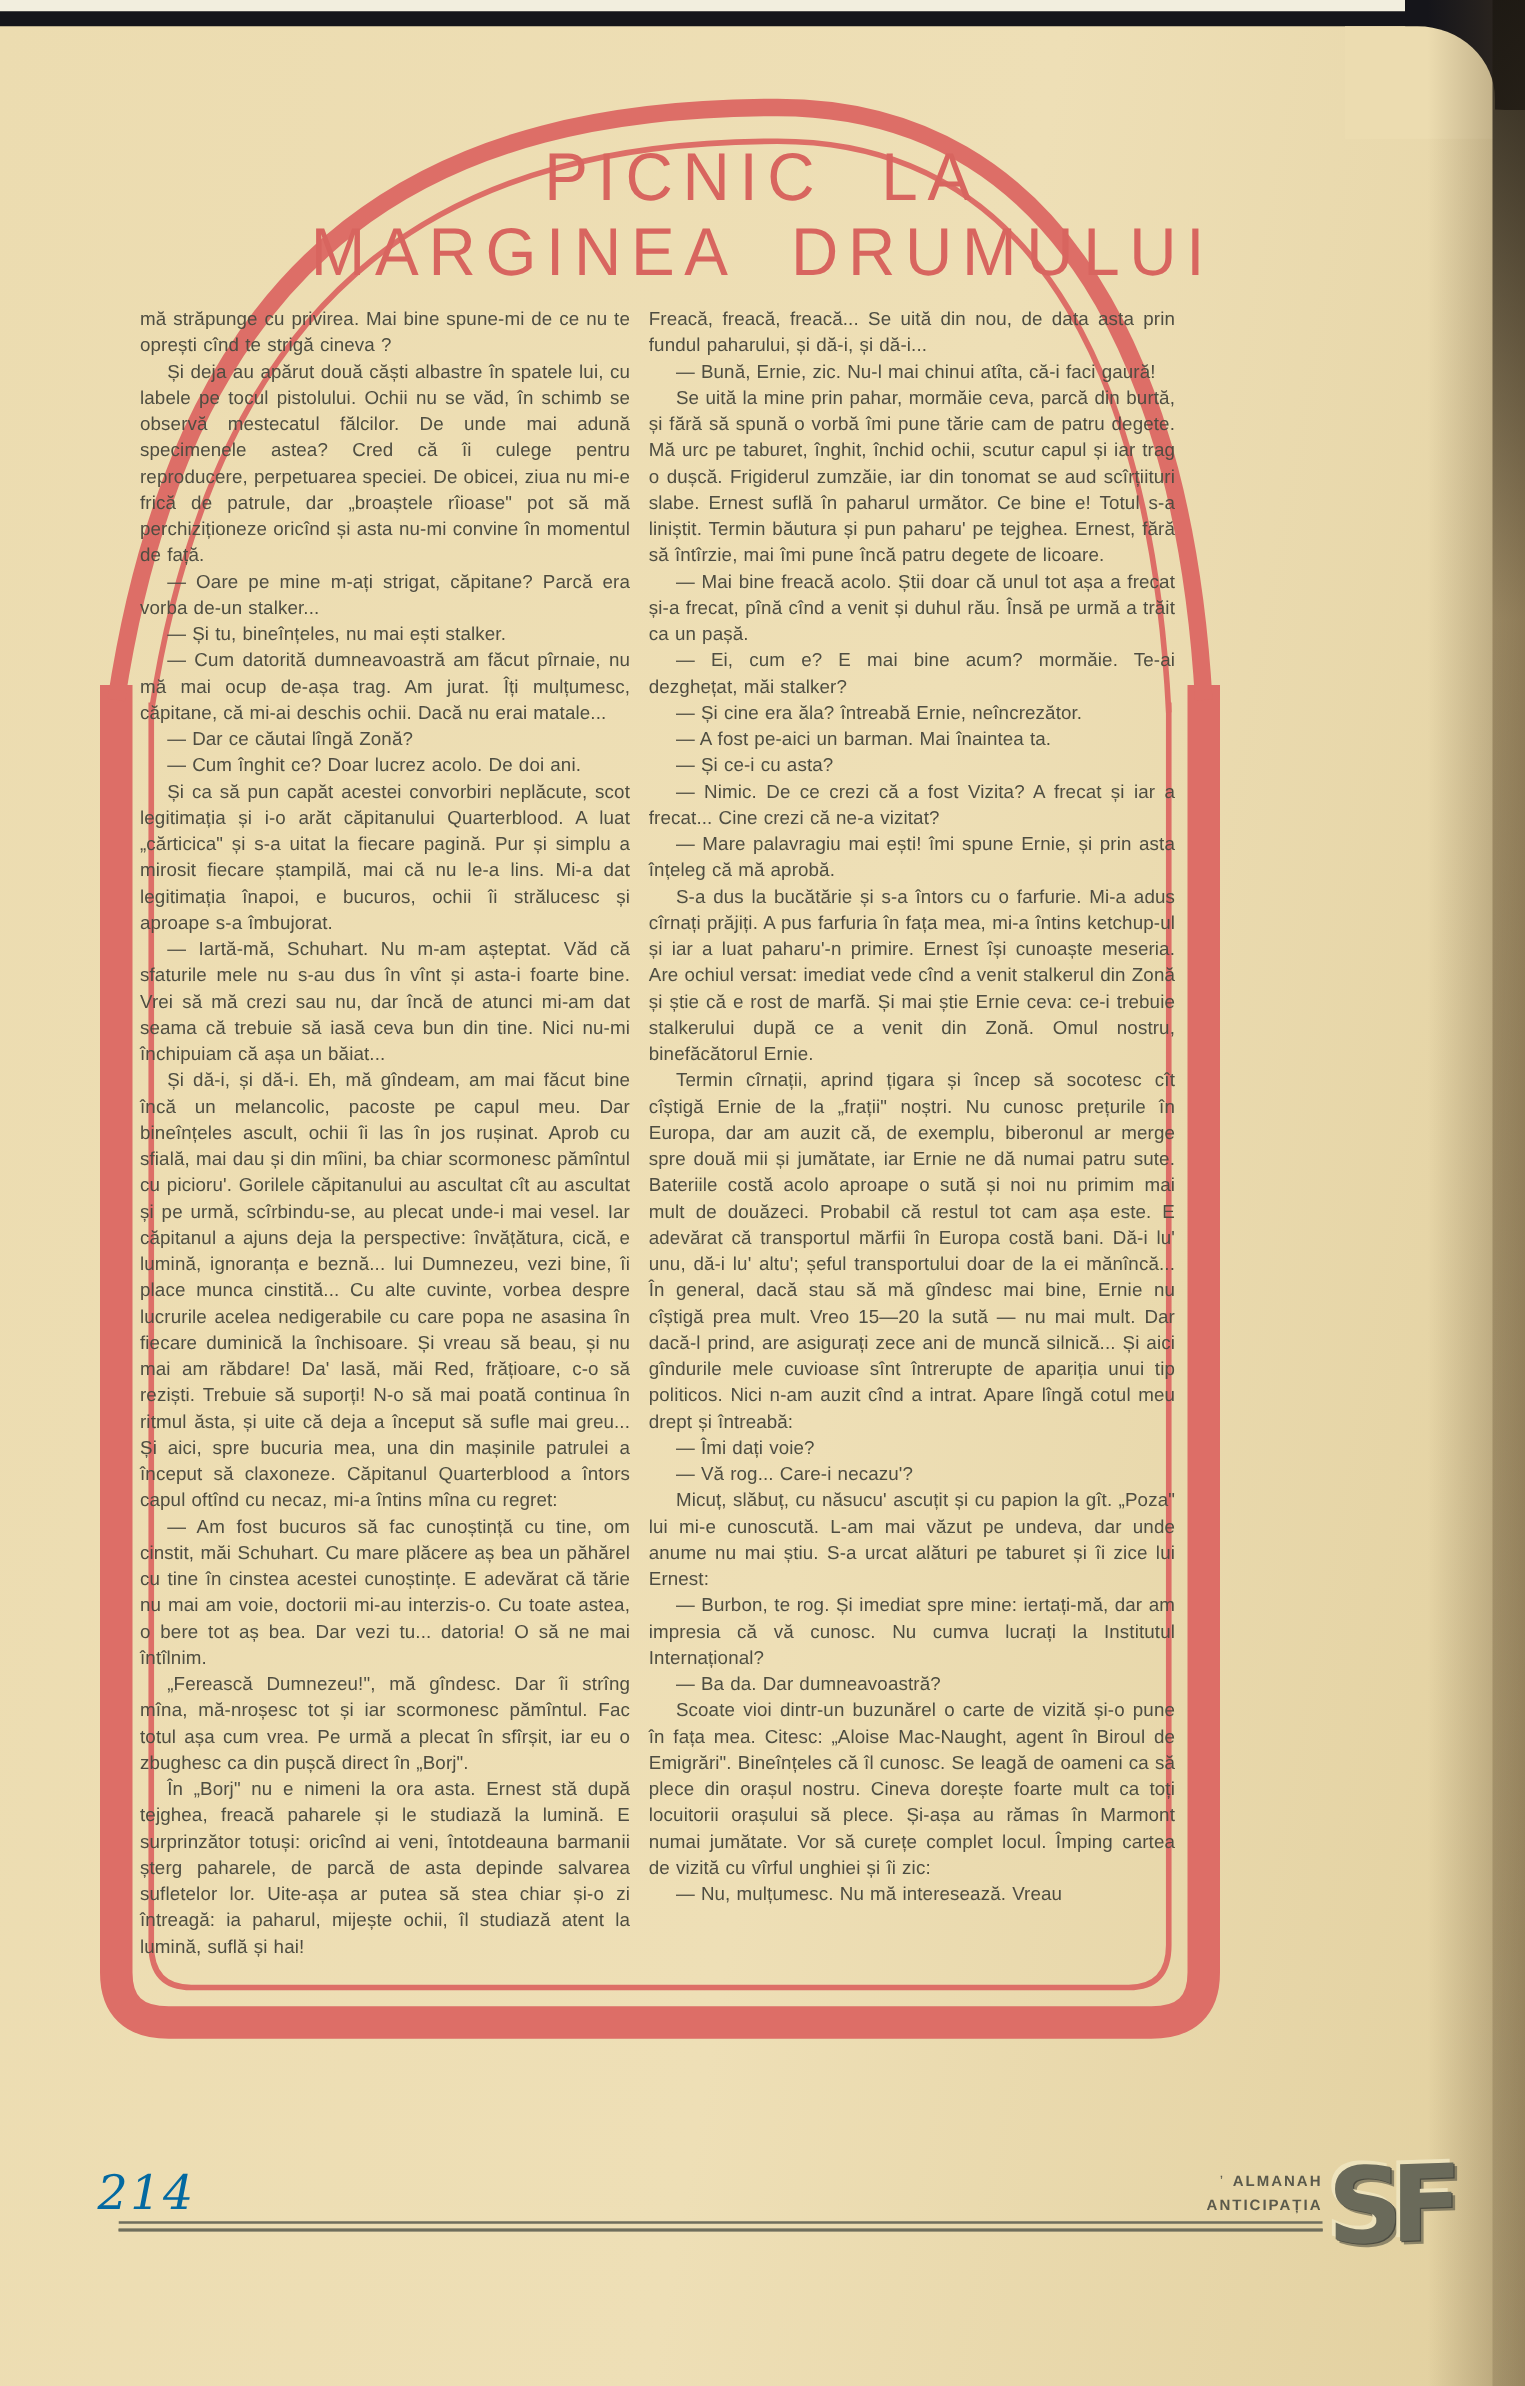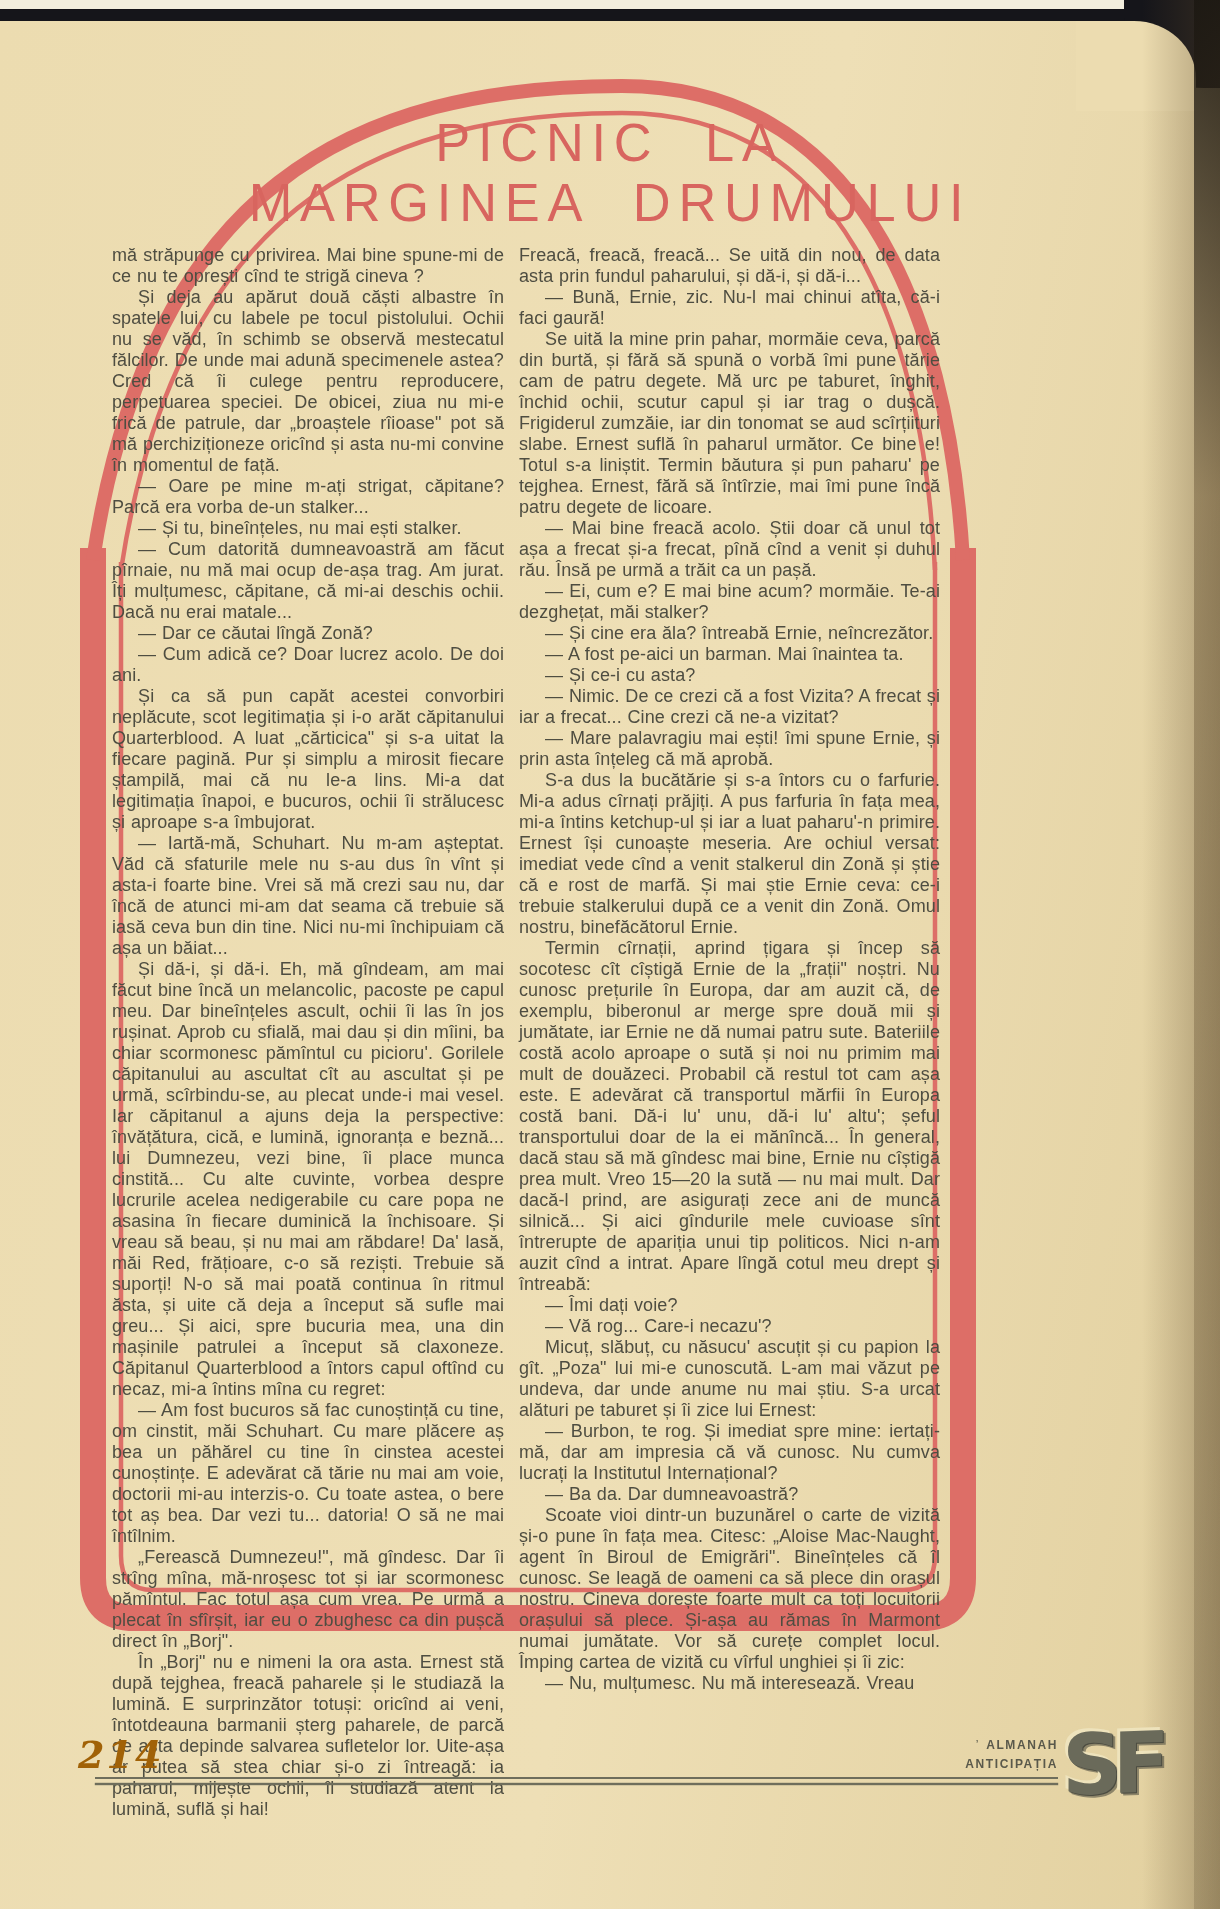--- a/index.html
+++ b/index.html
@@ -21,30 +21,30 @@
     background:linear-gradient(to bottom,rgba(28,24,18,0.88),rgba(95,75,45,0.40) 26%,rgba(95,75,45,0.28) 72%,rgba(70,55,30,0.18));}
   
   .frame-svg{position:absolute;left:0;top:0;pointer-events:none;}
   
   .title{
     position:absolute;left:160px;top:112px;width:900px;text-align:center;
     color:#d8655f;font-size:54px;line-height:60px;font-weight:400;
     letter-spacing:8px;word-spacing:24px;transform:scaleX(0.97);
   }
   
-  .col{position:absolute;top:245px;font-size:18px;line-height:21px;color:#4e4d41;
+  .col{position:absolute;top:245px;font-size:15px;line-height:21px;color:#4e4d41;
     text-align:justify;word-spacing:0.6px;letter-spacing:0.1px;}
   .col-left{left:112px;width:392px;}
   .col-right{left:519px;width:421px;}
   .para{margin:0;text-indent:1.45em;}
   .para.noindent{text-indent:0;}
   
   .page-number{position:absolute;left:78px;top:1732px;
-    font-family:"DejaVu Serif",serif;font-style:italic;font-weight:bold;
-    font-size:38px;color:#a16207;letter-spacing:2px;text-align:center;}
+    font-family:"DejaVu Serif",serif;font-style:italic;font-weight:normal;
+    font-size:38px;color:#0369a1;letter-spacing:2px;text-align:center;}
   .rule{position:absolute;left:95px;width:963px;height:2px;background:#6f6e5c;}
   .rule.r1{top:1777px;}
   .rule.r2{top:1783px;box-shadow:0 0 0 0.2px #6f6e5c;}
   .publication{position:absolute;left:700px;top:1736px;width:358px;text-align:right;
     font-size:12px;line-height:19px;font-weight:bold;letter-spacing:1.6px;color:#5a594b;}
   .publication .tick{font-weight:normal;margin-right:6px;}
   .sf-logo{position:absolute;left:1062px;top:1722px;
     font-family:"DejaVu Sans",sans-serif;font-weight:900;font-size:84px;line-height:84px;
     color:#6a6a5a;letter-spacing:-10px;transform:rotate(-2deg) skewX(-2deg);
     text-shadow:-3px -3px 0 rgba(238,228,190,0.95),3px 3px 0 rgba(70,70,58,0.55),1px 1px 0 #55554a;}
@@ -74,21 +74,21 @@
   <div>MARGINEA DRUMULUI</div>
 </div>
 
 <div class="col col-left" id="col-left">
     <p class="para noindent">mă străpunge cu privirea. Mai bine spune-mi de ce nu te oprești cînd te strigă cineva ?</p>
     <p class="para">Și deja au apărut două căști albastre în spatele lui, cu labele pe tocul pistolului. Ochii nu se văd, în schimb se observă mestecatul fălcilor. De unde mai adună specimenele astea? Cred că îi culege pentru reproducere, perpetuarea speciei. De obicei, ziua nu mi-e frică de patrule, dar „broaștele rîioase" pot să mă perchiziționeze oricînd și asta nu-mi convine în momentul de față.</p>
     <p class="para">— Oare pe mine m-ați strigat, căpitane? Parcă era vorba de-un stalker...</p>
     <p class="para">— Și tu, bineînțeles, nu mai ești stalker.</p>
     <p class="para">— Cum datorită dumneavoastră am făcut pîrnaie, nu mă mai ocup de-așa trag. Am jurat. Îți mulțumesc, căpitane, că mi-ai deschis ochii. Dacă nu erai matale...</p>
     <p class="para">— Dar ce căutai lîngă Zonă?</p>
-    <p class="para">— Cum adică ce? Doar lucrez acolo. De doi ani.</p>
+    <p class="para">— Cum înghit ce? Doar lucrez acolo. De doi ani.</p>
     <p class="para">Și ca să pun capăt acestei convorbiri neplăcute, scot legitimația și i-o arăt căpitanului Quarterblood. A luat „cărticica" și s-a uitat la fiecare pagină. Pur și simplu a mirosit fiecare ștampilă, mai că nu le-a lins. Mi-a dat legitimația înapoi, e bucuros, ochii îi strălucesc și aproape s-a îmbujorat.</p>
     <p class="para">— Iartă-mă, Schuhart. Nu m-am așteptat. Văd că sfaturile mele nu s-au dus în vînt și asta-i foarte bine. Vrei să mă crezi sau nu, dar încă de atunci mi-am dat seama că trebuie să iasă ceva bun din tine. Nici nu-mi închipuiam că așa un băiat...</p>
     <p class="para">Și dă-i, și dă-i. Eh, mă gîndeam, am mai făcut bine încă un melancolic, pacoste pe capul meu. Dar bineînțeles ascult, ochii îi las în jos rușinat. Aprob cu sfială, mai dau și din mîini, ba chiar scormonesc pămîntul cu picioru'. Gorilele căpitanului au ascultat cît au ascultat și pe urmă, scîrbindu-se, au plecat unde-i mai vesel. Iar căpitanul a ajuns deja la perspective: învățătura, cică, e lumină, ignoranța e beznă... lui Dumnezeu, vezi bine, îi place munca cinstită... Cu alte cuvinte, vorbea despre lucrurile acelea nedigerabile cu care popa ne asasina în fiecare duminică la închisoare. Și vreau să beau, și nu mai am răbdare! Da' lasă, măi Red, frățioare, c-o să reziști. Trebuie să suporți! N-o să mai poată continua în ritmul ăsta, și uite că deja a început să sufle mai greu... Și aici, spre bucuria mea, una din mașinile patrulei a început să claxoneze. Căpitanul Quarterblood a întors capul oftînd cu necaz, mi-a întins mîna cu regret:</p>
     <p class="para">— Am fost bucuros să fac cunoștință cu tine, om cinstit, măi Schuhart. Cu mare plăcere aș bea un păhărel cu tine în cinstea acestei cunoștințe. E adevărat că tărie nu mai am voie, doctorii mi-au interzis-o. Cu toate astea, o bere tot aș bea. Dar vezi tu... datoria! O să ne mai întîlnim.</p>
     <p class="para">„Ferească Dumnezeu!", mă gîndesc. Dar îi strîng mîna, mă-nroșesc tot și iar scormonesc pămîntul. Fac totul așa cum vrea. Pe urmă a plecat în sfîrșit, iar eu o zbughesc ca din pușcă direct în „Borj".</p>
     <p class="para">În „Borj" nu e nimeni la ora asta. Ernest stă după tejghea, freacă paharele și le studiază la lumină. E surprinzător totuși: oricînd ai veni, întotdeauna barmanii șterg paharele, de parcă de asta depinde salvarea sufletelor lor. Uite-așa ar putea să stea chiar și-o zi întreagă: ia paharul, mijește ochii, îl studiază atent la lumină, suflă și hai!</p>
   </div>
 <div class="col col-right" id="col-right">
     <p class="para noindent">Freacă, freacă, freacă... Se uită din nou, de data asta prin fundul paharului, și dă-i, și dă-i...</p>
     <p class="para">— Bună, Ernie, zic. Nu-l mai chinui atîta, că-i faci gaură!</p>

